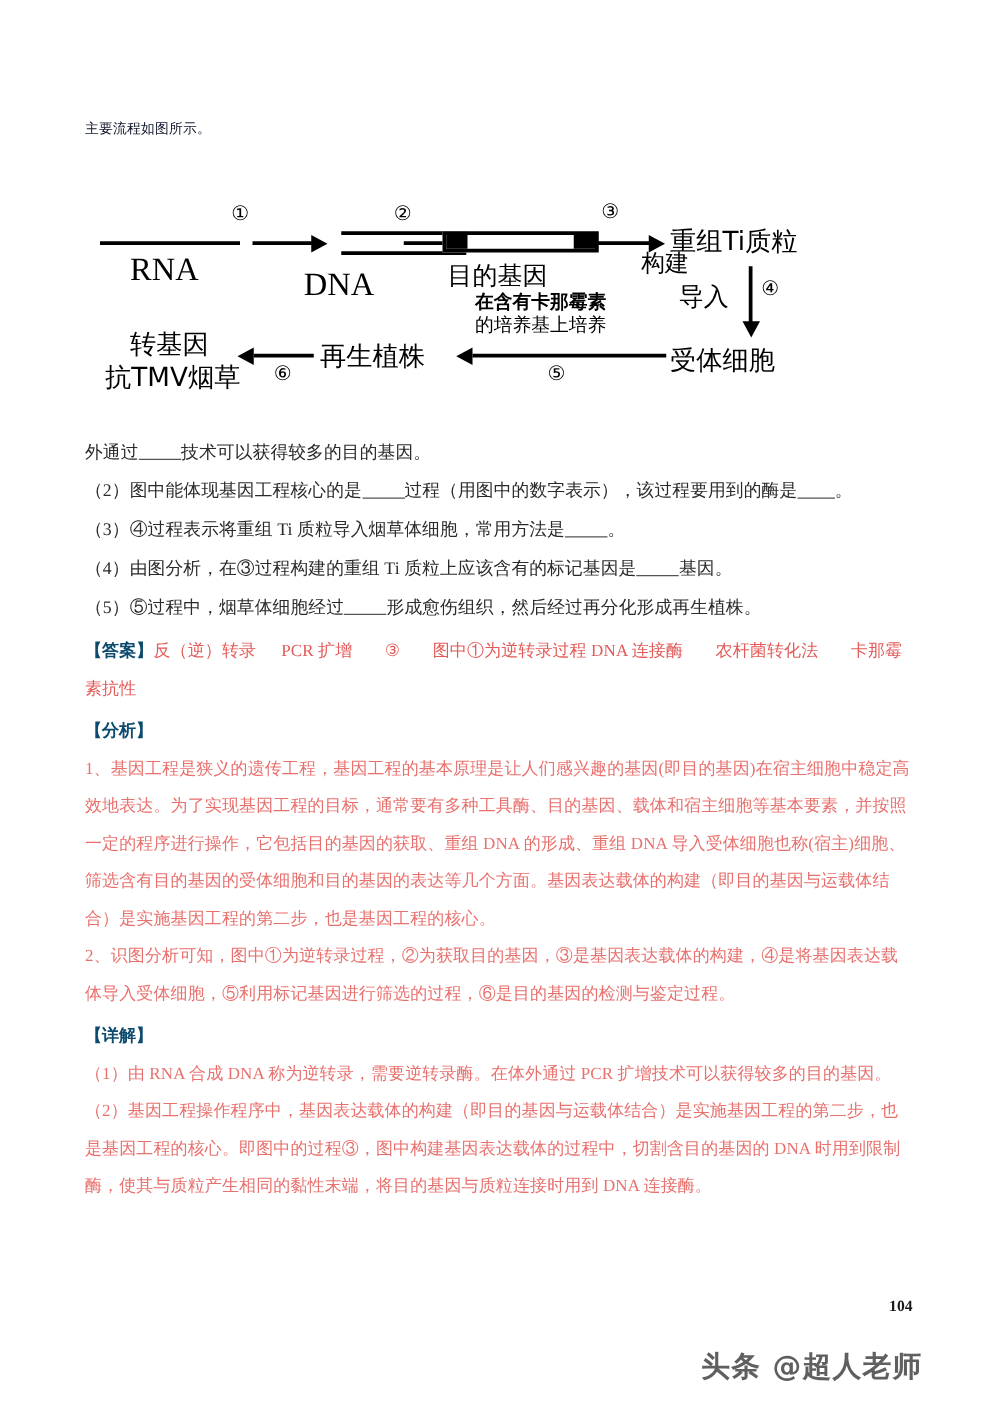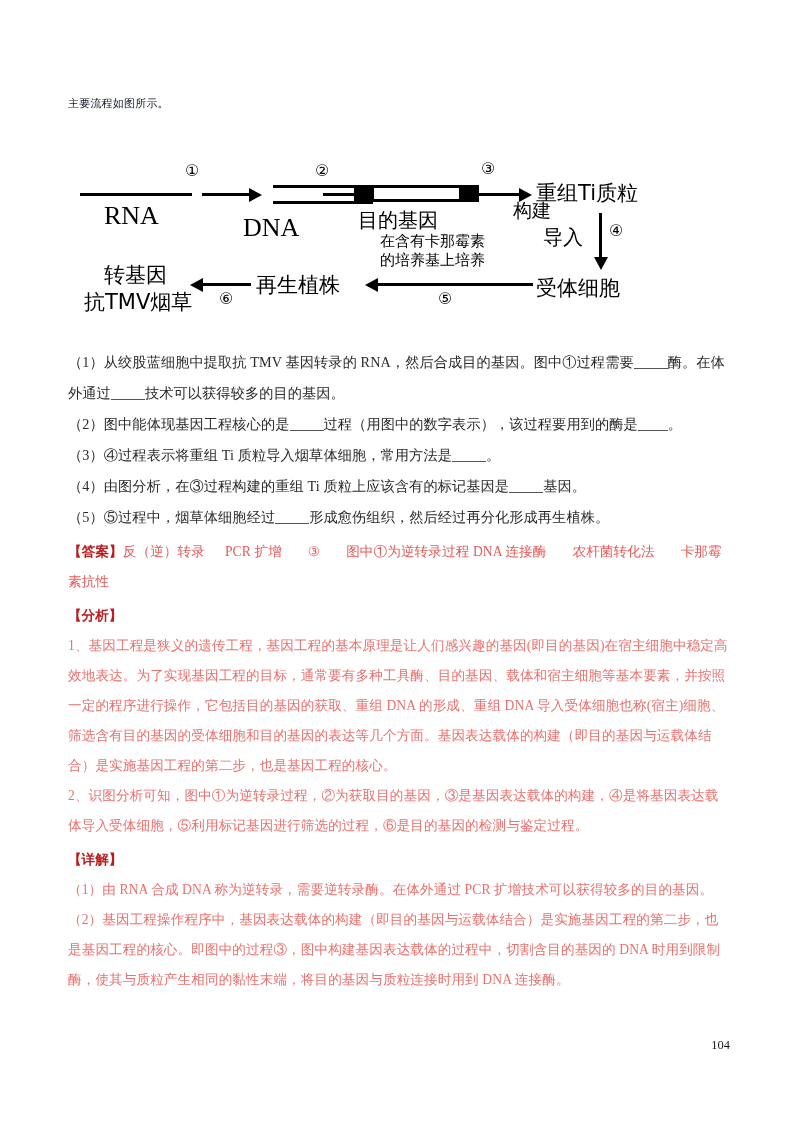--- a/index.html
+++ b/index.html
@@ -132,33 +132,33 @@
   .red-line {
     font-size: 13.6px;
     line-height: 30px;
     color: #e8716e;
     letter-spacing: 0.1px;
   }
   .red-line.strong { color: #e35b58; }
   .red-head {
     font-size: 13.6px;
     line-height: 30px;
-    color: #b91c1c;
+    color: #0c4a6e;
     font-weight: 700;
   }
   .ans-seg { margin-right: 20px; }
   .ans-seg.wide { margin-right: 26px; }
 
   
   .page-number {
     position: absolute;
     right: 64px;
     top: 1038px;
     font-size: 12.5px;
-    font-weight: 400;
+    font-weight: 700;
     color: #1a1a1a;
     font-family: "Liberation Serif", "DejaVu Serif", serif;
   }
   .watermark {
     position: absolute;
     right: 56px;
     top: 1078px;
     font-size: 23px;
     font-weight: 700;
     color: #4a4a4a;
@@ -207,42 +207,39 @@
 
       <div class="dg-label cn" style="left:468px; top:48px; font-size:21px; font-weight:400;">重组Ti质粒</div>
 
       <div class="dg-label cn" style="left:475px; top:93px; font-size:20px; font-weight:400;">导入</div>
       <div class="vline" style="left:531px; top:82px; height:46px;"></div>
       <div class="arrow-d" style="left:526px; top:126px;"></div>
       <div class="circled" style="left:541px; top:92px;">④</div>
 
       <div class="dg-label cn" style="left:468px; top:143px; font-size:21px; font-weight:400;">受体细胞</div>
 
-      <div class="dg-label cn" style="left:312px; top:101px; font-size:15px; font-weight:400;">在含有卡那霉素</div>
+      <div class="dg-label cn" style="left:312px; top:101px; font-size:15px; font-weight:700;">在含有卡那霉素</div>
       <div class="dg-label cn" style="left:312px; top:120px; font-size:15px; font-weight:400;text-align:center;">的培养基上培养</div>
       <div class="hline" style="left:310px; top:152px; width:155px;"></div>
       <div class="arrow-l" style="left:297px; top:147px;"></div>
       <div class="circled" style="left:370px; top:160px;">⑤</div>
 
       <div class="dg-label cn" style="left:188px; top:140px; font-size:21px; font-weight:400;">再生植株</div>
 
       <div class="hline" style="left:135px; top:152px; width:48px;"></div>
       <div class="arrow-l" style="left:122px; top:147px;"></div>
       <div class="circled" style="left:151px; top:160px;">⑥</div>
 
       <div class="dg-label cn" style="left:36px; top:130px; font-size:21px; font-weight:400;">转基因</div>
       <div class="dg-label cn" style="left:16px; top:157px; font-size:21px; font-weight:400;">抗TMV烟草</div>
     </div>
 
     <div class="questions">
 
       <div class="q-line">
-        <span>（1）从绞股蓝细胞中提取抗 TMV 基因转录的 RNA，然后合成目的基因。图中①过程需要</span><span class="blank"></span><span>酶。在体</span>
-      </div>
-      <div class="q-line">
         <span>外通过</span><span class="blank"></span><span>技术可以获得较多的目的基因。</span>
       </div>
 
       <div class="q-line">
         <span>（2）图中能体现基因工程核心的是</span><span class="blank"></span><span>过程（用图中的数字表示），该过程要用到的酶是</span><span class="blank w-sm"></span><span>。</span>
       </div>
 
       <div class="q-line">
         <span>（3）④过程表示将重组 Ti 质粒导入烟草体细胞，常用方法是</span><span class="blank"></span><span>。</span>
       </div>
@@ -271,14 +268,15 @@
 
     <div class="red-block">
       <div class="red-head">【详解】</div>
       <div class="red-line">（1）由 RNA 合成 DNA 称为逆转录，需要逆转录酶。在体外通过 PCR 扩增技术可以获得较多的目的基因。</div>
       <div class="red-line">（2）基因工程操作程序中，基因表达载体的构建（即目的基因与运载体结合）是实施基因工程的第二步，也是基因工程的核心。即图中的过程③，图中构建基因表达载体的过程中，切割含目的基因的 DNA 时用到限制酶，使其与质粒产生相同的黏性末端，将目的基因与质粒连接时用到 DNA 连接酶。</div>
     </div>
 
   </div>
 
   <div class="page-number">104</div>
+  <div class="watermark">头条 @超人老师</div>
 
 </div>
 
 </body></html>

